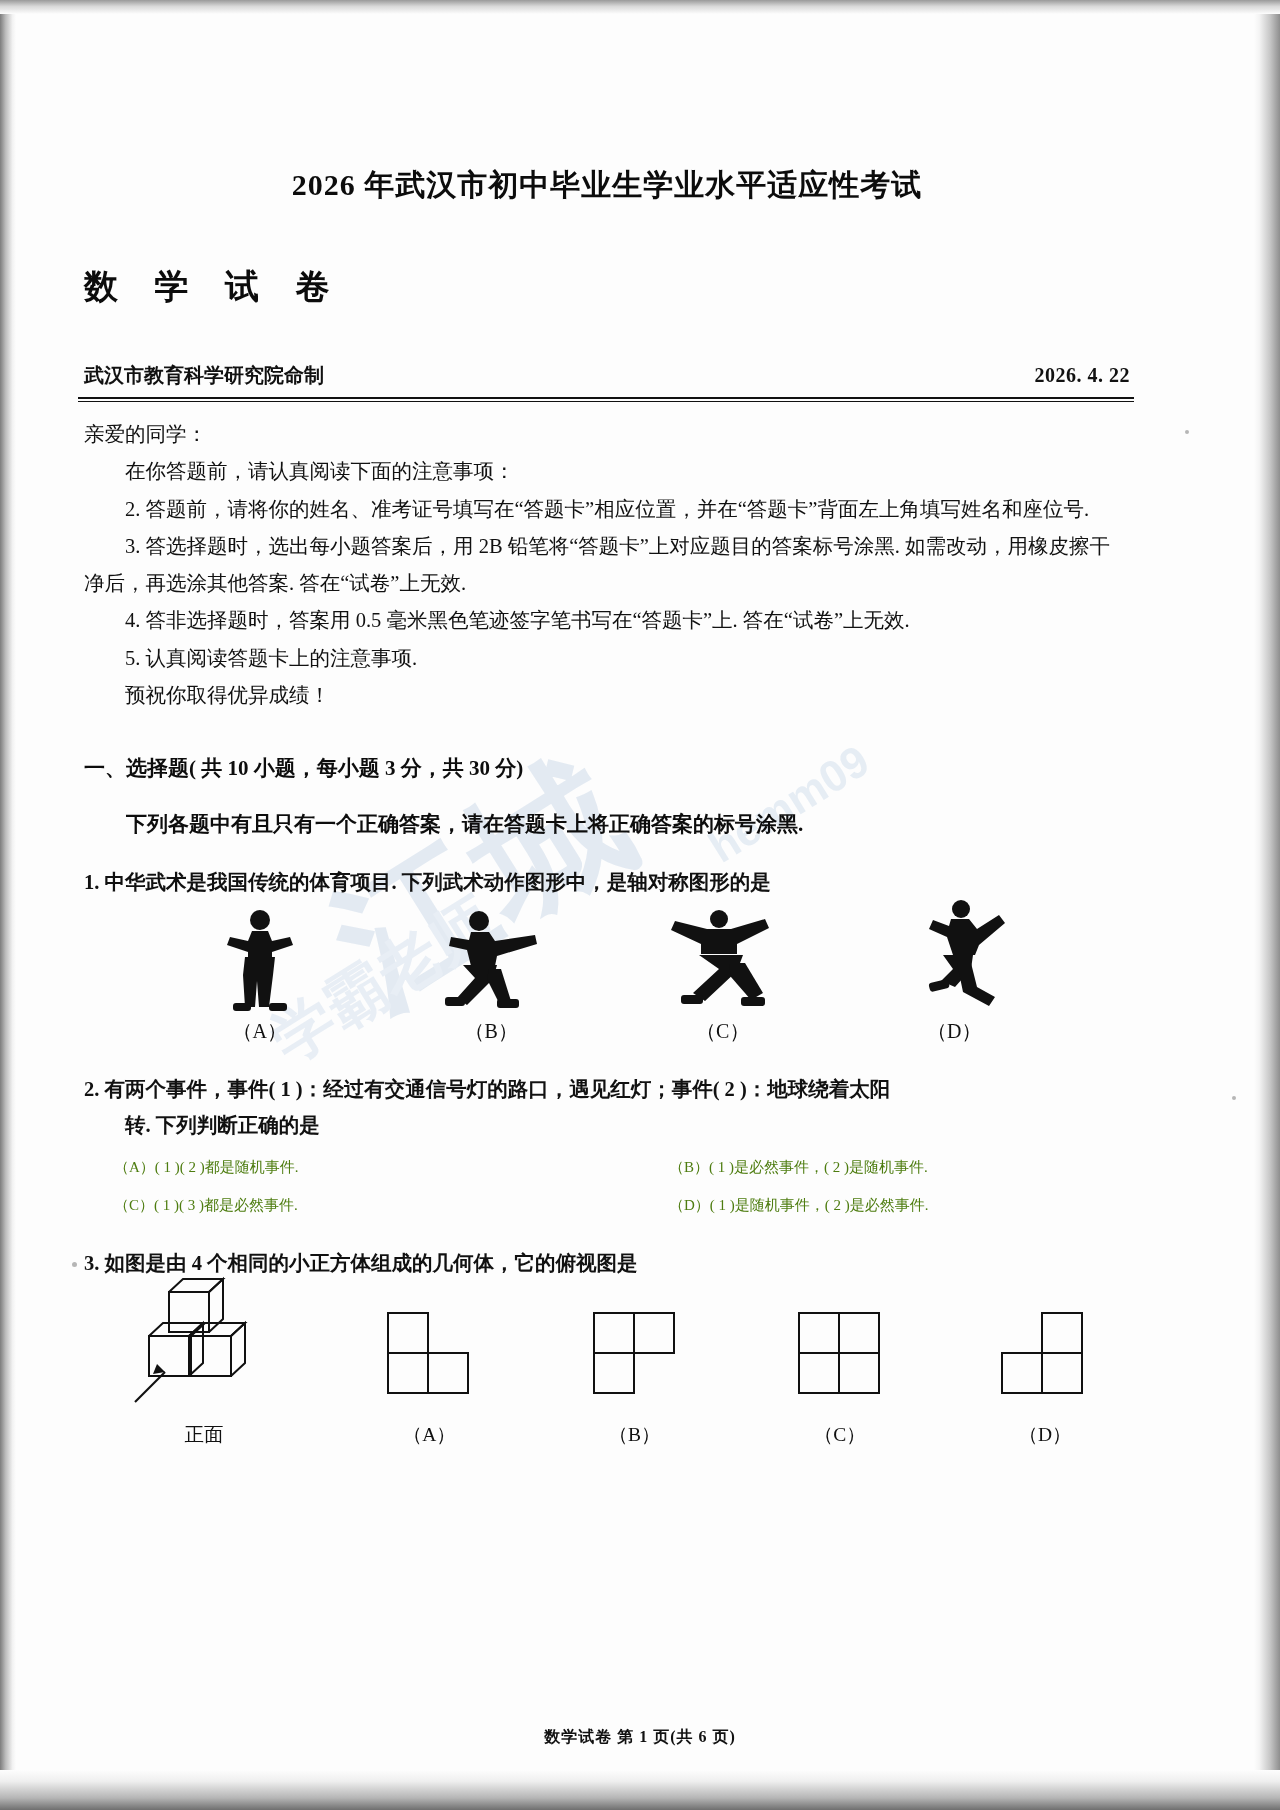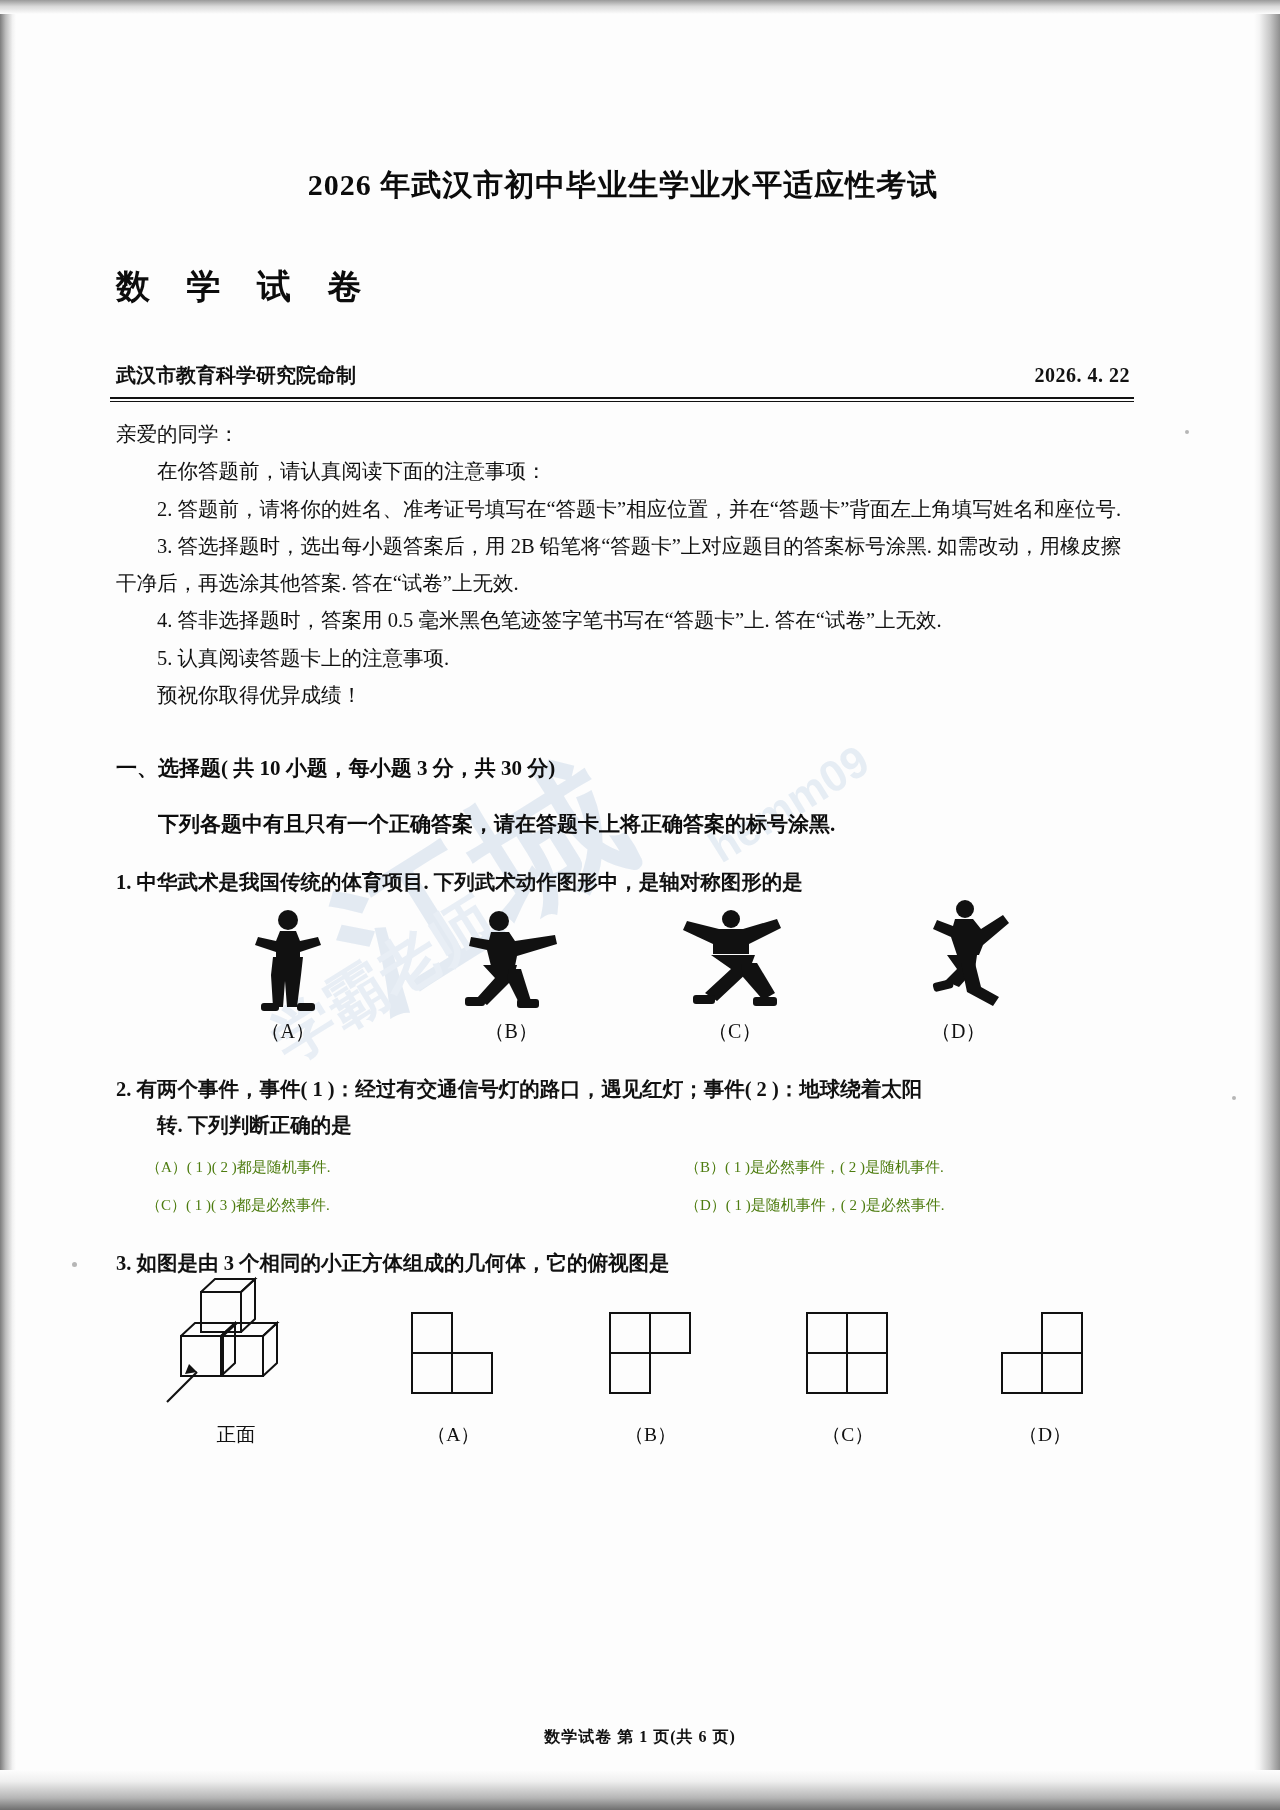--- a/index.html
+++ b/index.html
@@ -76,21 +76,21 @@
     font-size: 44px;
     transform: rotate(-32deg);
     color: #e6edf4;
     font-family: "Liberation Sans", sans-serif;
   }
 
   
   #content {
     position: relative;
     z-index: 10;
-    padding: 0 150px 0 116px;
+    padding: 0 150px 0 84px;
   }
 
   .doc-title {
     text-align: center;
     font-size: 30px;
     font-weight: bold;
     letter-spacing: 1px;
     margin-top: 165px;
     color: #0c0c0c;
     font-family: "Liberation Serif", serif;
@@ -303,21 +303,21 @@
       <div class="col">（A）( 1 )( 2 )都是随机事件.</div>
       <div class="col">（B）( 1 )是必然事件，( 2 )是随机事件.</div>
     </div>
     <div class="opts-2col">
       <div class="col">（C）( 1 )( 3 )都是必然事件.</div>
       <div class="col">（D）( 1 )是随机事件，( 2 )是必然事件.</div>
     </div>
 
     <div class="q">
       <span>3.</span>
-      <span>如图是由 3 个相同的小正方体组成的几何体，它的俯视图是</span>
+      <span>如图是由 4 个相同的小正方体组成的几何体，它的俯视图是</span>
     </div>
 
     <div class="fig-row-q3">
 
       <div class="view-cell">
         <svg width="150" height="135" viewBox="0 0 150 135">
           <g fill="none" stroke="#111" stroke-width="2">
 
             <rect x="40" y="18" width="40" height="40"></rect>
             <path d="M40 18 l14 -13 h40 l-14 13"></path>

